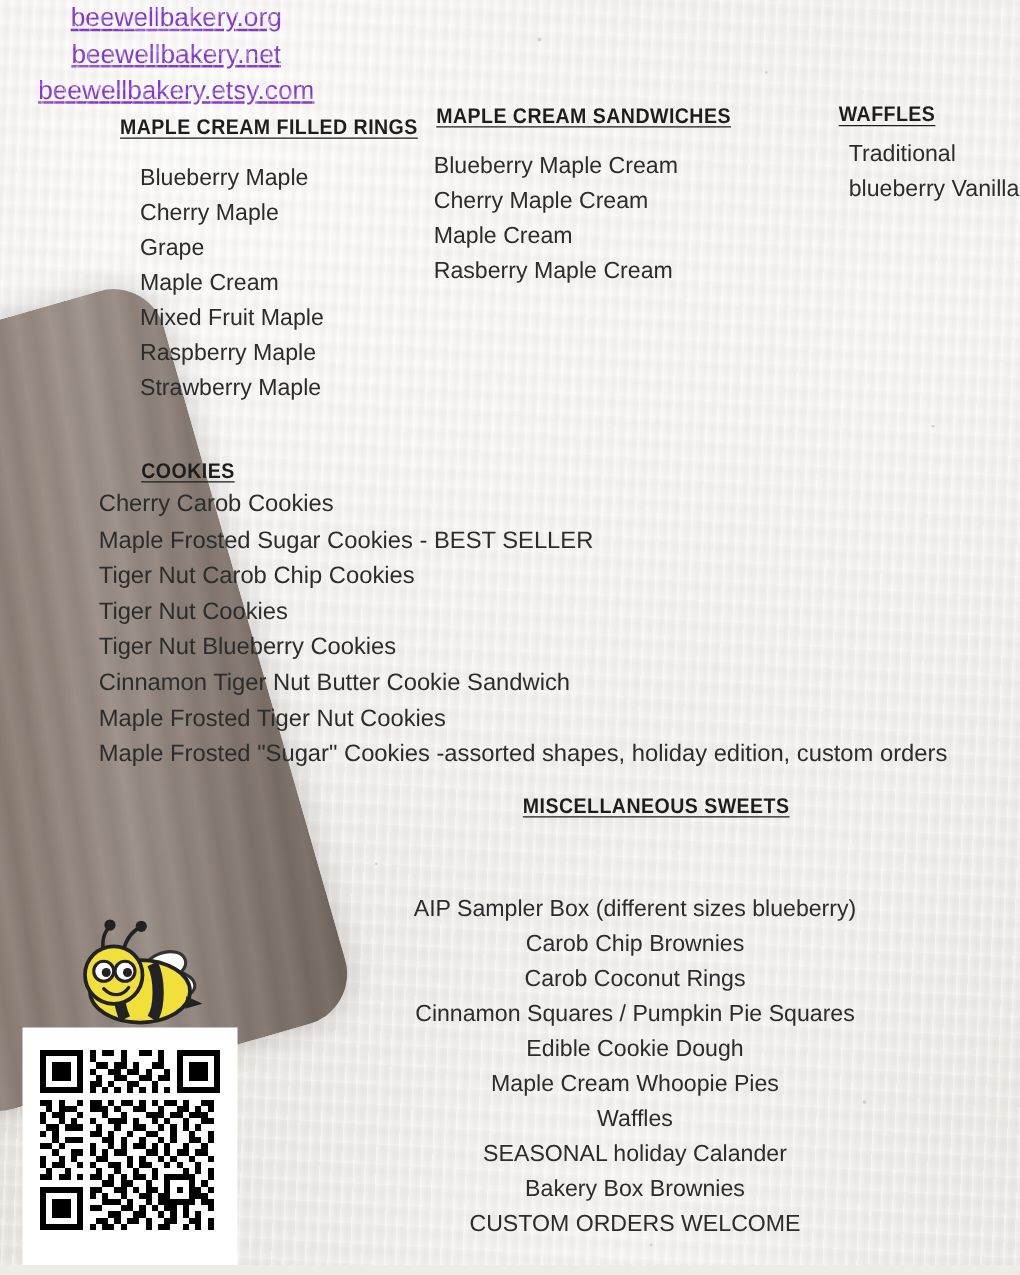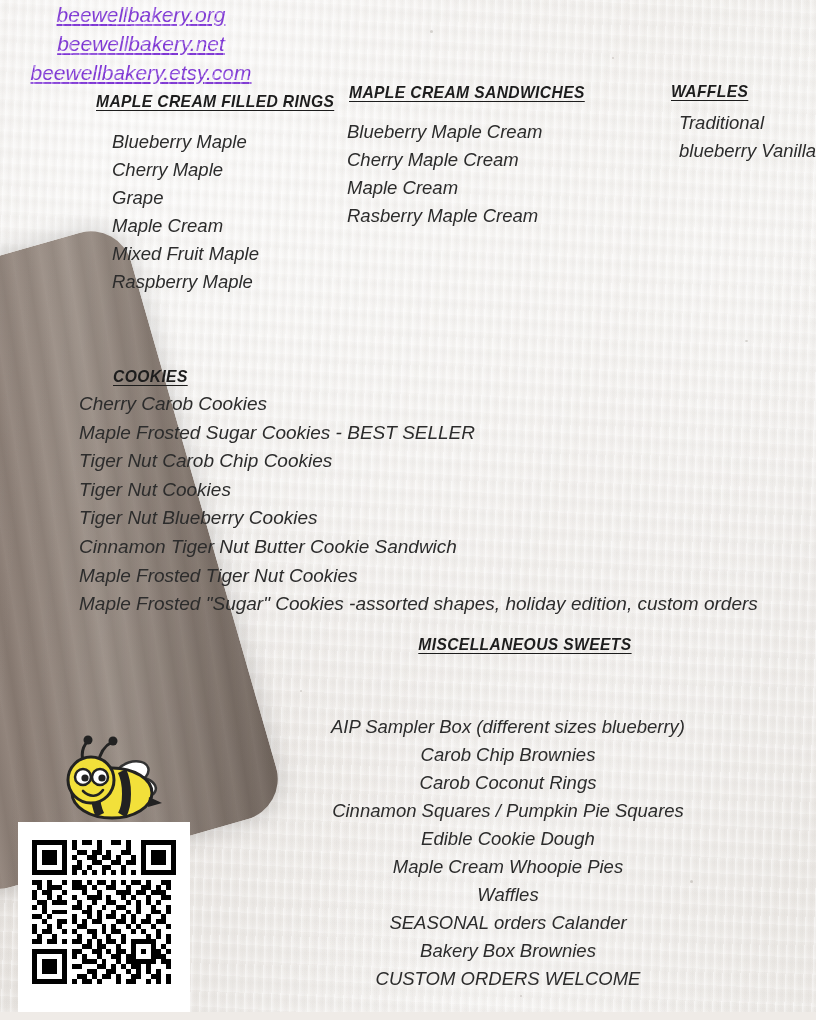--- a/index.html
+++ b/index.html
@@ -16,21 +16,20 @@
   .page {
     position: relative;
     width: 816px;
     height: 1012px;
     background:
       radial-gradient(ellipse at 18% 8%, rgba(255,255,255,0.85) 0%, rgba(238,234,230,0.2) 55%, rgba(228,223,218,0) 75%),
       radial-gradient(ellipse at 85% 25%, rgba(255,255,255,0.7) 0%, rgba(235,231,227,0.1) 60%, rgba(225,220,215,0) 80%),
       radial-gradient(ellipse at 60% 92%, rgba(255,255,255,0.6) 0%, rgba(232,228,224,0.1) 60%, rgba(222,217,212,0) 80%),
       linear-gradient(160deg, #e9e5e1 0%, #eceae6 30%, #e6e2de 60%, #eae7e3 100%);
     overflow: hidden;
-    font-style: italic;
   }
   
   .grain {
     position: absolute;
     inset: 0;
     background:
       repeating-linear-gradient(92deg, rgba(255,255,255,0.45) 0px, rgba(255,255,255,0) 3px, rgba(200,195,190,0.10) 6px, rgba(255,255,255,0) 9px),
       repeating-linear-gradient(3deg, rgba(255,255,255,0.25) 0px, rgba(255,255,255,0) 5px, rgba(190,185,180,0.07) 11px, rgba(255,255,255,0) 16px);
     pointer-events: none;
   }
@@ -164,20 +163,21 @@
   </div>
 
   <div class="txt head" id="rings-head">MAPLE CREAM FILLED RINGS</div>
   <div class="txt" id="rings-list">
     <div class="item">Blueberry Maple</div>
     <div class="item">Cherry Maple</div>
     <div class="item">Grape</div>
     <div class="item">Maple Cream</div>
     <div class="item">Mixed Fruit Maple</div>
     <div class="item">Raspberry Maple</div>
+    <div class="item">Strawberry Maple</div>
   </div>
 
   <div class="txt head" id="sand-head">MAPLE CREAM  SANDWICHES</div>
   <div class="txt" id="sand-list">
     <div class="item">Blueberry Maple Cream</div>
     <div class="item">Cherry Maple Cream</div>
     <div class="item">Maple Cream</div>
     <div class="item">Rasberry Maple Cream</div>
   </div>
 
@@ -207,21 +207,21 @@
 
   <div class="txt head center" id="misc-head">MISCELLANEOUS SWEETS</div>
   <div class="txt" id="misc-list">
     <div class="item">AIP Sampler Box (different sizes blueberry)</div>
     <div class="item">Carob Chip Brownies</div>
     <div class="item">Carob Coconut Rings</div>
     <div class="item">Cinnamon Squares / Pumpkin Pie Squares</div>
     <div class="item">Edible Cookie Dough</div>
     <div class="item">Maple Cream Whoopie Pies</div>
     <div class="item">Waffles</div>
-    <div class="item">SEASONAL orders Calander</div>
+    <div class="item">SEASONAL holiday Calander</div>
     <div class="item">Bakery Box Brownies</div>
     <div class="item">CUSTOM ORDERS WELCOME</div>
   </div>
 
   <svg class="bee" viewBox="0 0 140 90">
 
     <path d="M48 30 C44 18, 48 10, 52 6" stroke="#222" stroke-width="3" fill="none" stroke-linecap="round"></path>
     <path d="M62 29 C64 17, 70 10, 76 7" stroke="#222" stroke-width="3" fill="none" stroke-linecap="round"></path>
     <circle cx="52" cy="5" r="4.5" fill="#222"></circle>
     <circle cx="77" cy="6" r="4.5" fill="#222"></circle>

